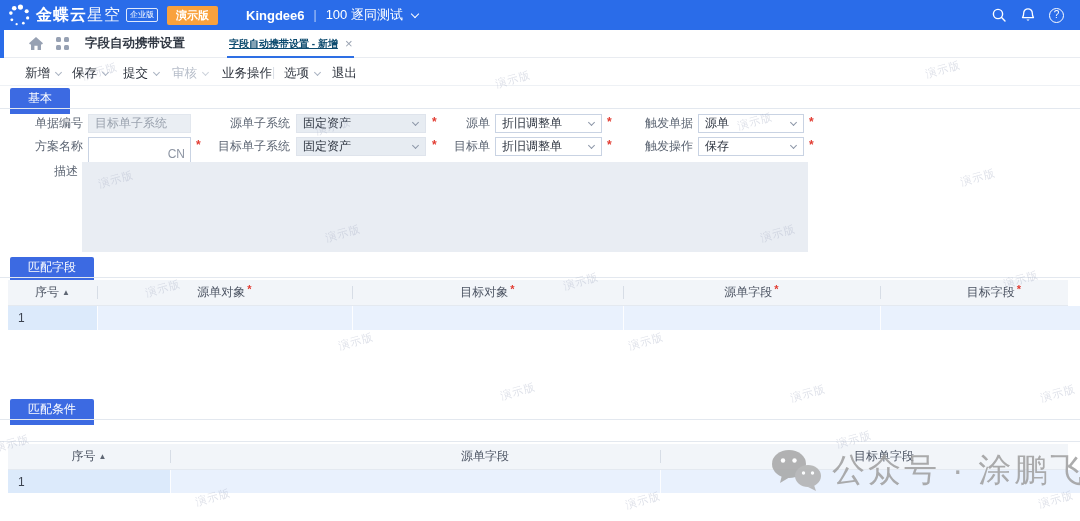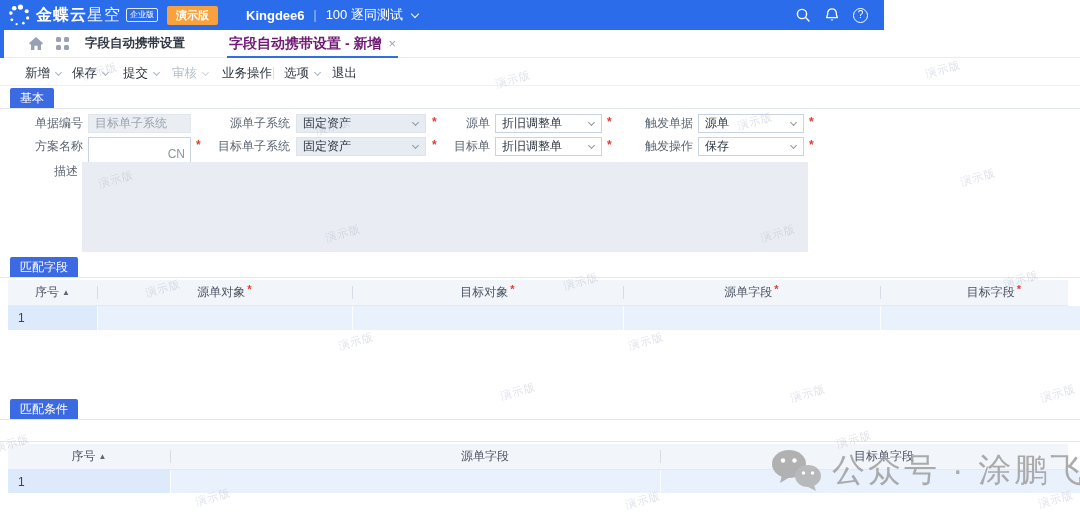--- a/index.html
+++ b/index.html
@@ -4,21 +4,21 @@
 <style>
   * { box-sizing: border-box; margin: 0; padding: 0; }
   body { background: #fff; }
   .app {
     position: relative; width: 1080px; height: 521px; overflow: hidden;
     background: #fff; font-family: "Liberation Sans", "DejaVu Sans", sans-serif;
     font-size: 12px; color: #2f3642;
   }
   
   .topbar {
-    position: absolute; left: 0; top: 0; width: 884px; height: 30px;
+    position: absolute; left: 0; top: 0; width: 1080px; height: 30px;
     background: #2a6ce9; display: flex; align-items: center; padding-left: 8px; color: #fff;
   }
   .brand { margin-left: 5px; font-size: 16px; letter-spacing: 1px; white-space: nowrap; }
   .brand b { font-weight: bold; }
   .brand .light { font-weight: normal; opacity: .95; }
   .ed-badge {
     margin-left: 5px; font-size: 8px; line-height: 10px; padding: 1px 3px;
     border: 1px solid rgba(255,255,255,.85); border-radius: 2px; color: #fff; white-space: nowrap;
   }
   .demo-badge {
@@ -40,34 +40,34 @@
     position: absolute; left: 0; top: 30px; width: 1080px; height: 28px; background: #fff;
     border-bottom: 1px solid #e9ecf1; display: flex; align-items: center; padding-left: 28px;
   }
   .edge-strip { position: absolute; left: 0; top: 0; width: 4px; height: 28px; background: #2a6ce9; }
   .grid-ic { margin-left: 12px; width: 13px; height: 13px; display: grid;
     grid-template-columns: 5px 5px; grid-template-rows: 5px 5px; gap: 3px; cursor: pointer; }
   .grid-ic b { background: #97a1b3; border-radius: 1.5px; }
   .tab1 { margin-left: 16px; font-size: 12.5px; font-weight: bold; color: #333a45; cursor: pointer; white-space: nowrap; }
   .tab2 { margin-left: 42px; position: relative; height: 28px; display: flex; align-items: center;
     padding: 0 2px; cursor: pointer; white-space: nowrap; }
-  .tab2 .t2label { color: #701a75; font-size: 14px; font-weight: bold; }
+  .tab2 .t2label { color: #0c4a6e; font-size: 10px; font-weight: bold; text-decoration: underline; }
   .tab2 .xmark { color: #9aa3b2; margin-left: 7px; font-size: 13px; }
   .tab2::after { content: ""; position: absolute; left: 0; right: 0; bottom: -1px; height: 3px; background: #2e6fe4; }
   
   .toolbar { position: absolute; left: 0; top: 58px; width: 1080px; height: 28px;
     background: #fff; border-bottom: 1px solid #eef1f5; }
   .tbtn { position: absolute; top: 7px; font-size: 12.5px; color: #2c323c; cursor: pointer; white-space: nowrap; }
   .tbtn .chev { margin-left: 6px; margin-bottom: 2px; border-color: #aab3c2; }
   .tbtn.disabled { color: #b6bdc9; cursor: default; }
   .tbtn.disabled .chev { border-color: #ccd2db; }
   .tb-div { position: absolute; top: 7px; color: #d9dee6; }
   
-  .sec-badge { position: absolute; left: 10px; height: 20px; background: #3c6ae2; color: #fff;
-    font-size: 12px; line-height: 20px; padding: 0 10px; border-radius: 2px 2px 0 0; white-space: nowrap; }
+  .sec-badge { position: absolute; left: 10px; height: 26px; background: #3c6ae2; color: #fff;
+    font-size: 12px; line-height: 20px; padding: 0 18px; border-radius: 2px 2px 0 0; white-space: nowrap; }
   .hline { position: absolute; left: 0; right: 0; height: 1px; background: #e3e8ef; }
   
   .lbl { position: absolute; height: 19px; line-height: 19px; text-align: right;
     color: #5b6472; white-space: nowrap; padding-left: 8px; }
   .fld { position: absolute; height: 19px; line-height: 17px; }
   .fld.gray { background: #e7ecf2; border: 1px solid #dfe4ec; color: #2f3642; padding: 0 18px 0 6px; }
   .fld.readonly { background: #eaeef3; border: 1px solid #e2e7ee; color: #9aa2ae; padding: 0 6px; }
   .fld.white { background: #fff; border: 1px solid #c9d3e3; color: #2f3642; padding: 0 18px 0 6px;
     cursor: pointer; }
   .fld .fchev { position: absolute; right: 7px; top: 5px; }

